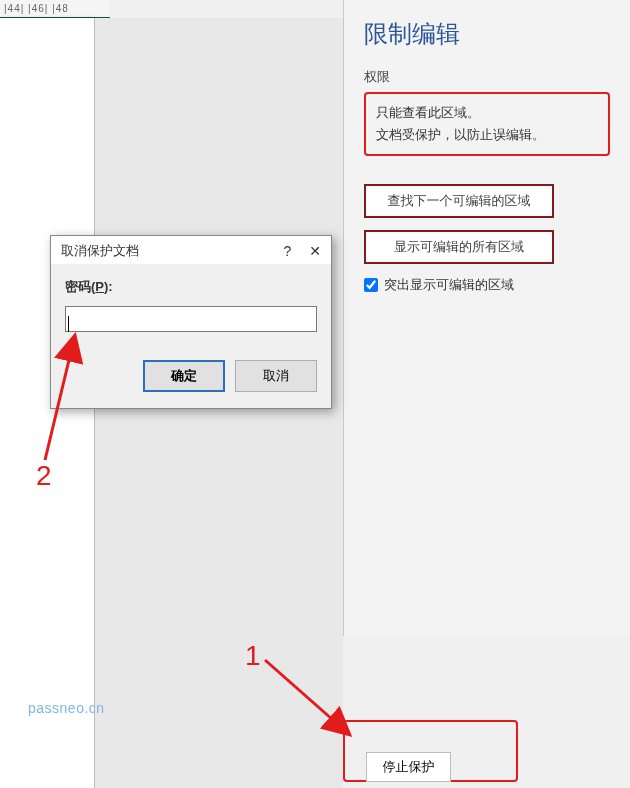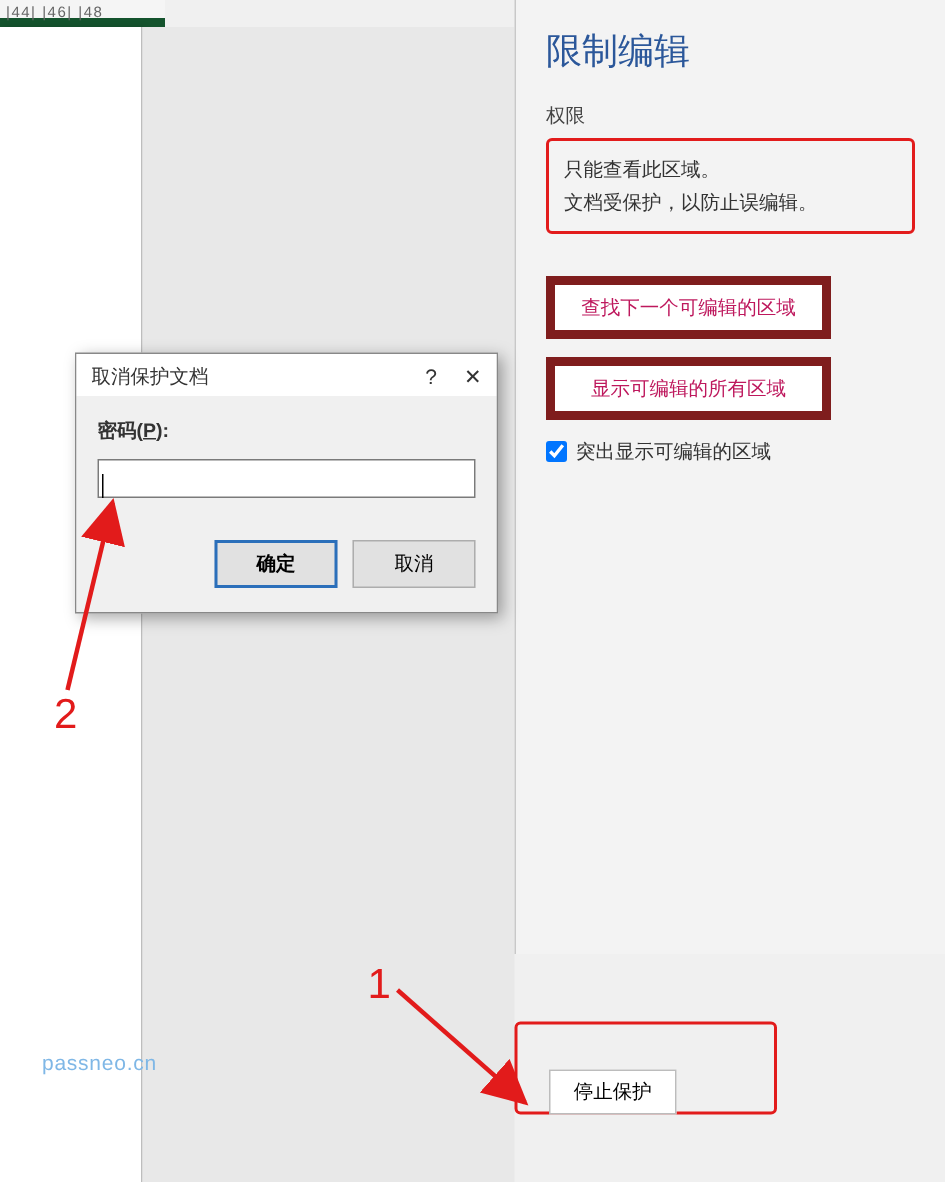--- a/index.html
+++ b/index.html
@@ -11,21 +11,21 @@
       background: #f0f0f0;
       position: relative;
       overflow: hidden;
     }
     .ruler {
       position: absolute;
       top: 0;
       left: 0;
       height: 18px;
       background: #f5f5f5;
-      border-bottom: 6px solid #14532d;
+      border-bottom: 1px solid #14532d;
       font-size: 10px;
       color: #666;
       padding-left: 4px;
       width: 110px;
       line-height: 18px;
       letter-spacing: 1px;
     }
     .page-area {
       position: absolute;
       top: 18px;
@@ -74,40 +74,40 @@
       color: #333;
       line-height: 1.7;
       margin-bottom: 28px;
       background: transparent;
     }
     .btn-wide {
       display: block;
       width: 190px;
       padding: 6px 0;
       background: #ffffff;
-      border: 6px solid #7f1d1d;
-      font-size: 13px;
-      color: #be185d;
+      border: 2px solid #7f1d1d;
+      font-size: 13px;
+      color: #404040;
       text-align: center;
       margin-bottom: 12px;
       cursor: pointer;
     }
     .checkbox-row {
       display: flex;
       align-items: center;
       gap: 6px;
       margin-top: 4px;
       font-size: 13px;
       color: #333;
     }
     .checkbox-row input { width: 14px; height: 14px; }
     .stop-protect-wrap {
       position: absolute;
       left: 343px;
-      top: 681px;
+      top: 720px;
       width: 175px;
       height: 62px;
       border: 2.5px solid #e21b1b;
       border-radius: 4px;
     }
     .stop-protect-btn {
       position: absolute;
       left: 21px;
       top: 30px;
       width: 85px;

